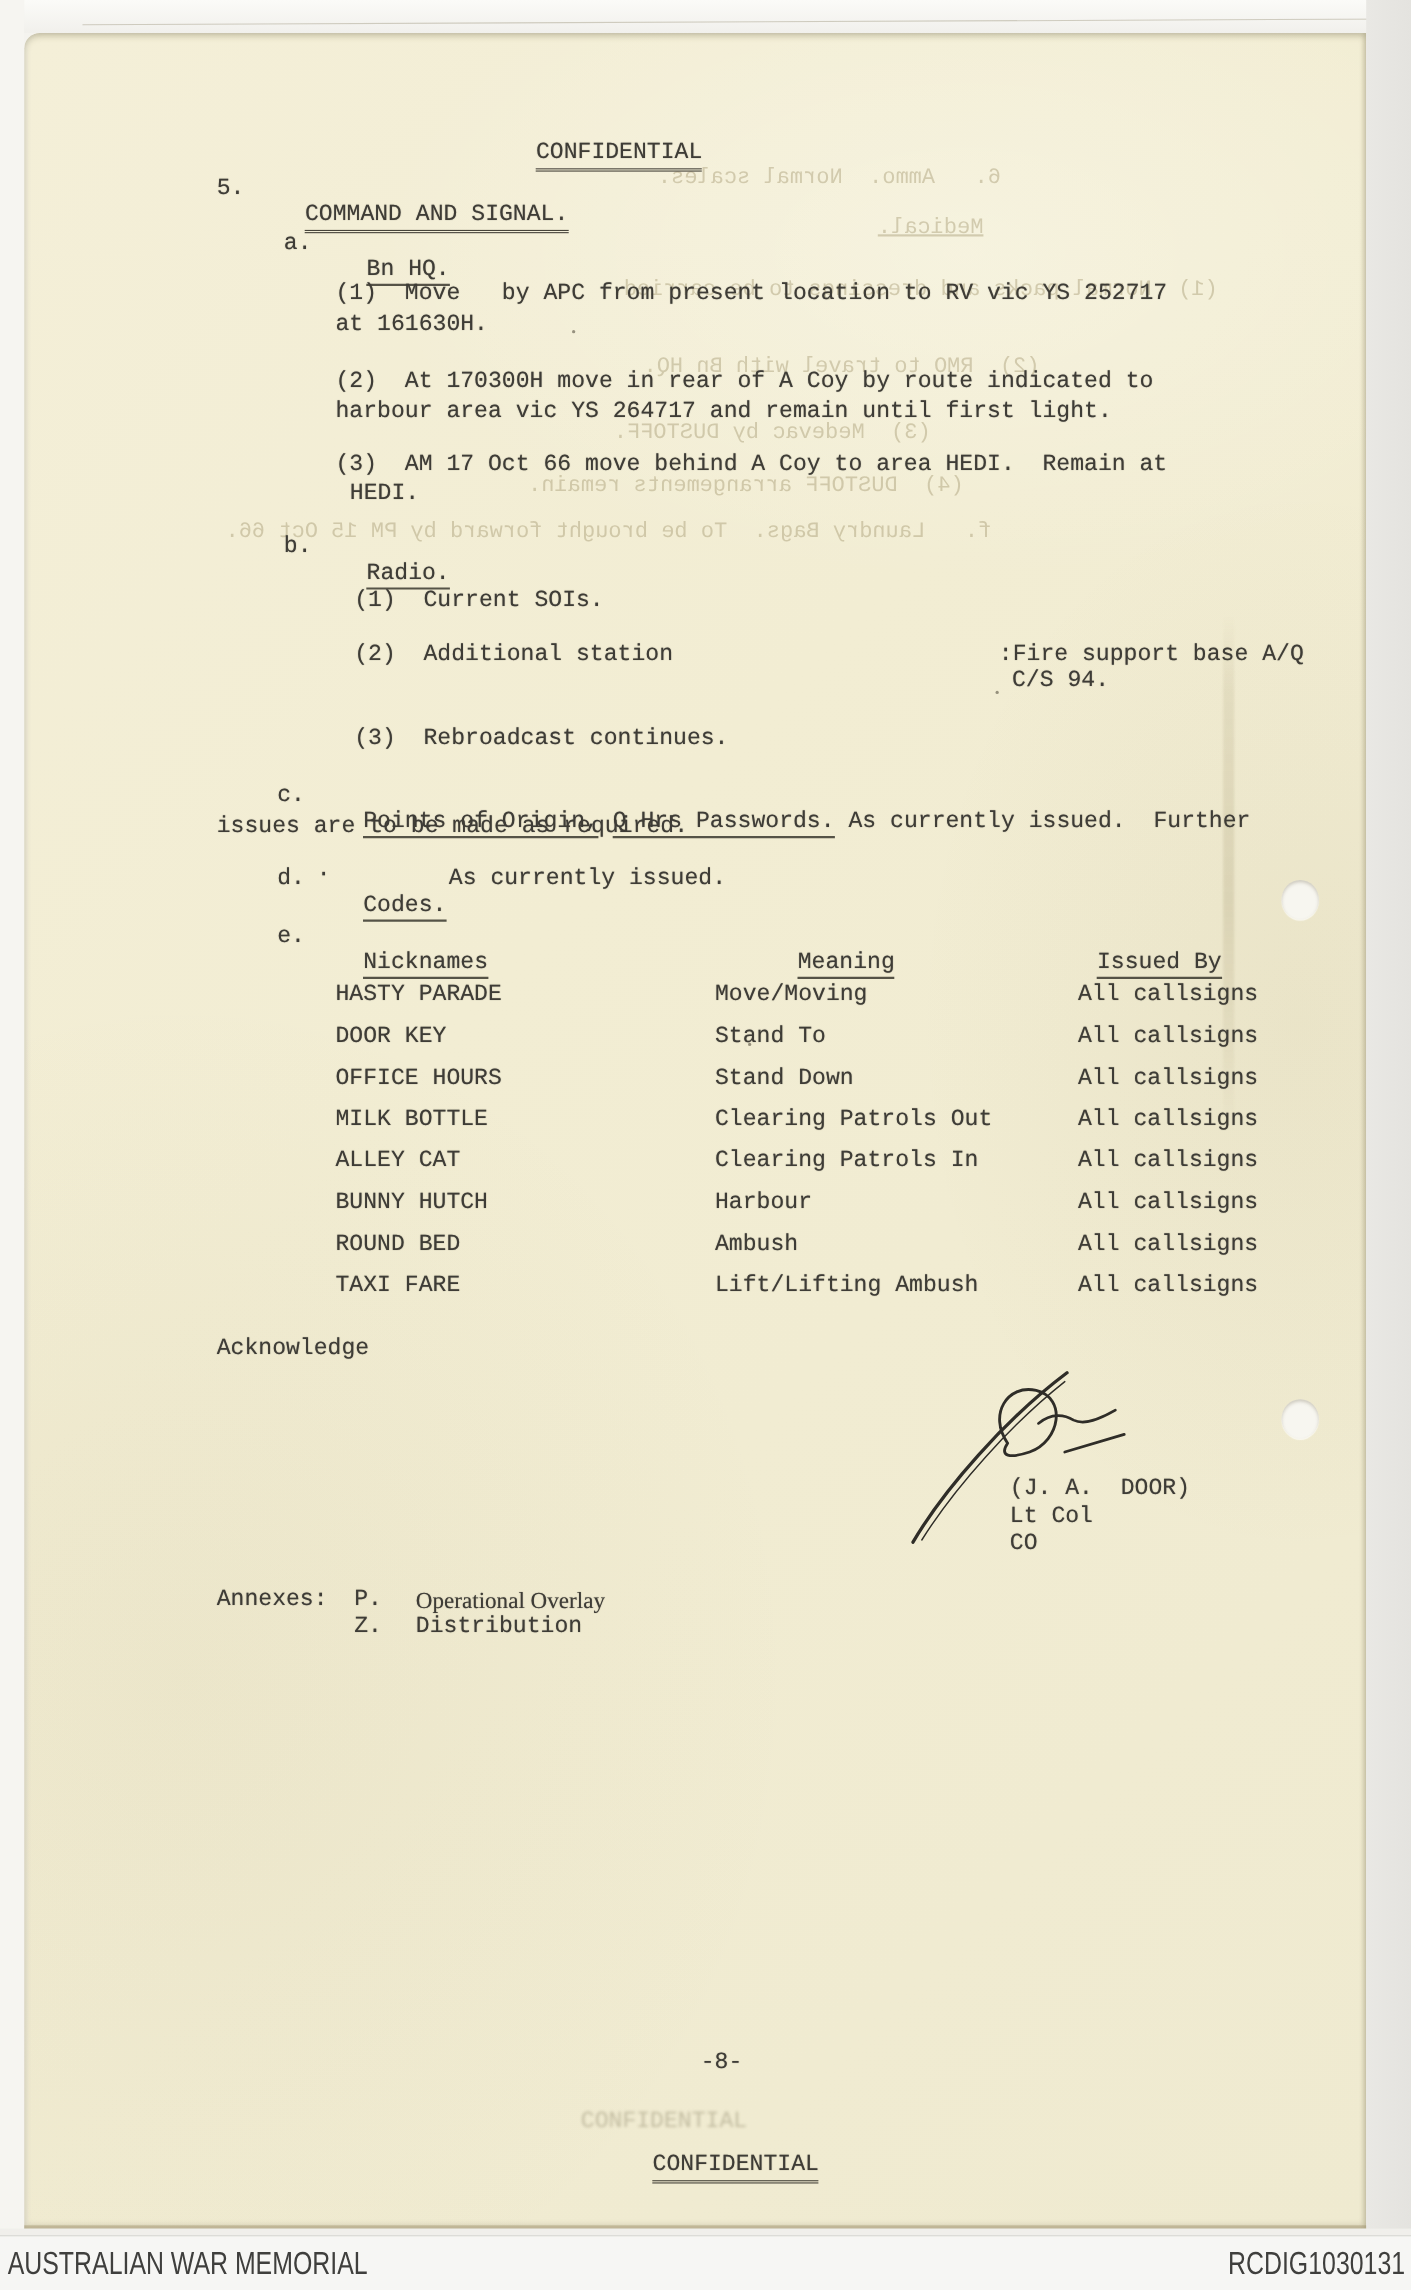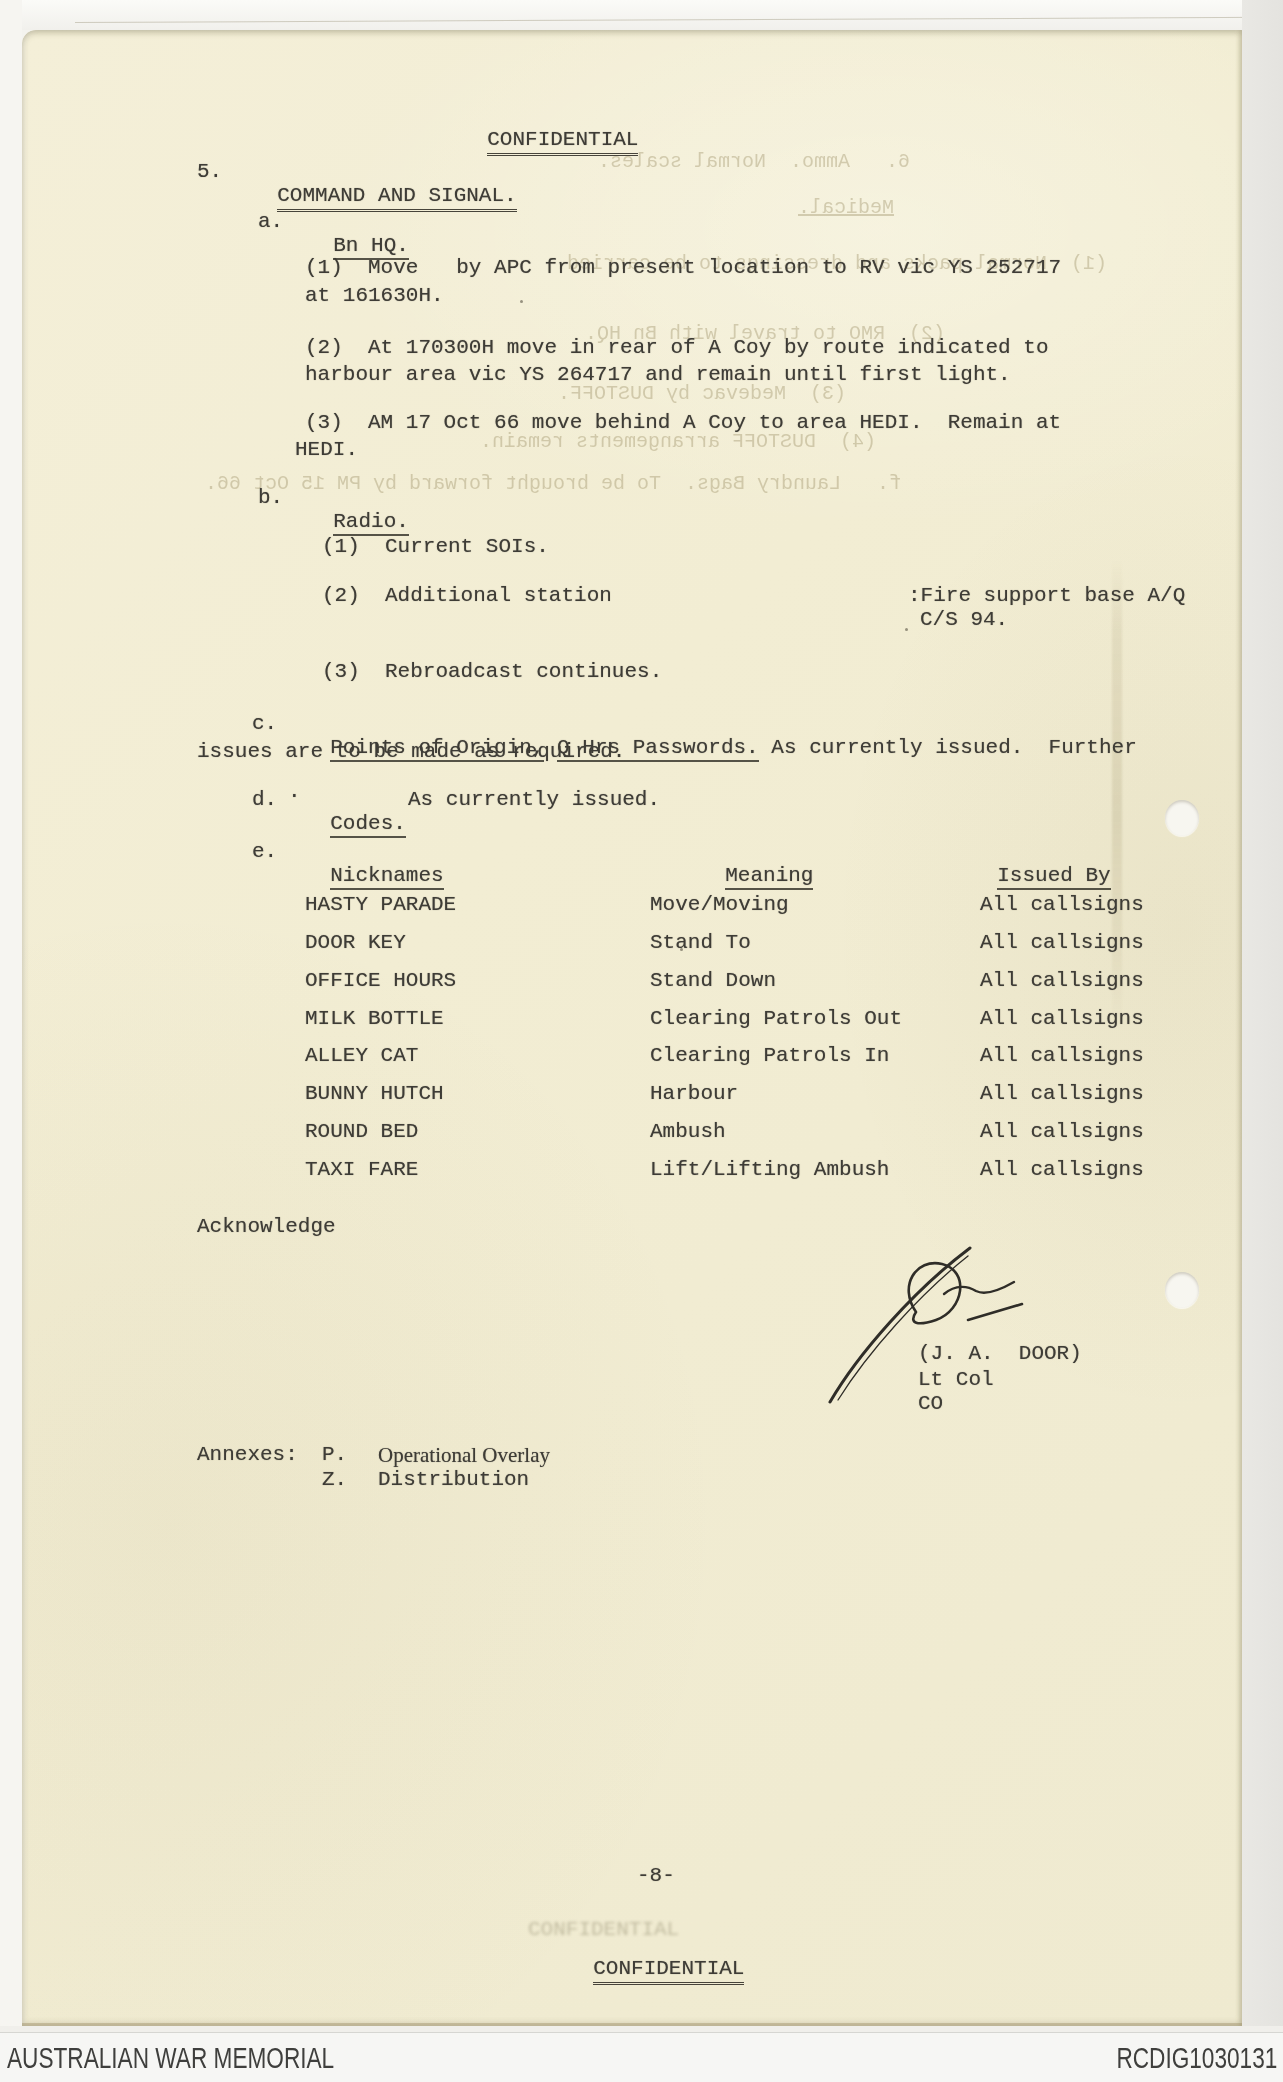--- a/index.html
+++ b/index.html
@@ -109,21 +109,21 @@
   <span class="u">Bn HQ.</span>
 </div>
 
 <div class="t" style="left:305px;top:256px;">(1)  Move   by APC from present location to RV vic YS 252717</div>
 <div class="t" style="left:305px;top:284px;">at 161630H.</div>
 
 <div class="t" style="left:305px;top:336px;">(2)  At 170300H move in rear of A Coy by route indicated to</div>
 <div class="t" style="left:305px;top:363px;">harbour area vic YS 264717 and remain until first light.</div>
 
 <div class="t" style="left:305px;top:411px;">(3)  AM 17 Oct 66 move behind A Coy to area HEDI.  Remain at</div>
-<div class="t" style="left:295px;top:438px;">HEDI.</div>
+<div class="t" style="left:318px;top:438px;">HEDI.</div>
 
 <div class="t" style="left:258px;top:486px;">b.</div>
 <div class="t" style="left:308px;top:486px;">
   <span class="u">Radio.</span>
 </div>
 
 <div class="t" style="left:322px;top:535px;">(1)  Current SOIs.</div>
 <div class="t" style="left:322px;top:584px;">(2)  Additional station</div>
 <div class="t" style="left:908px;top:584px;">:Fire support base A/Q</div>
 <div class="t" style="left:920px;top:608px;">C/S 94.</div>

